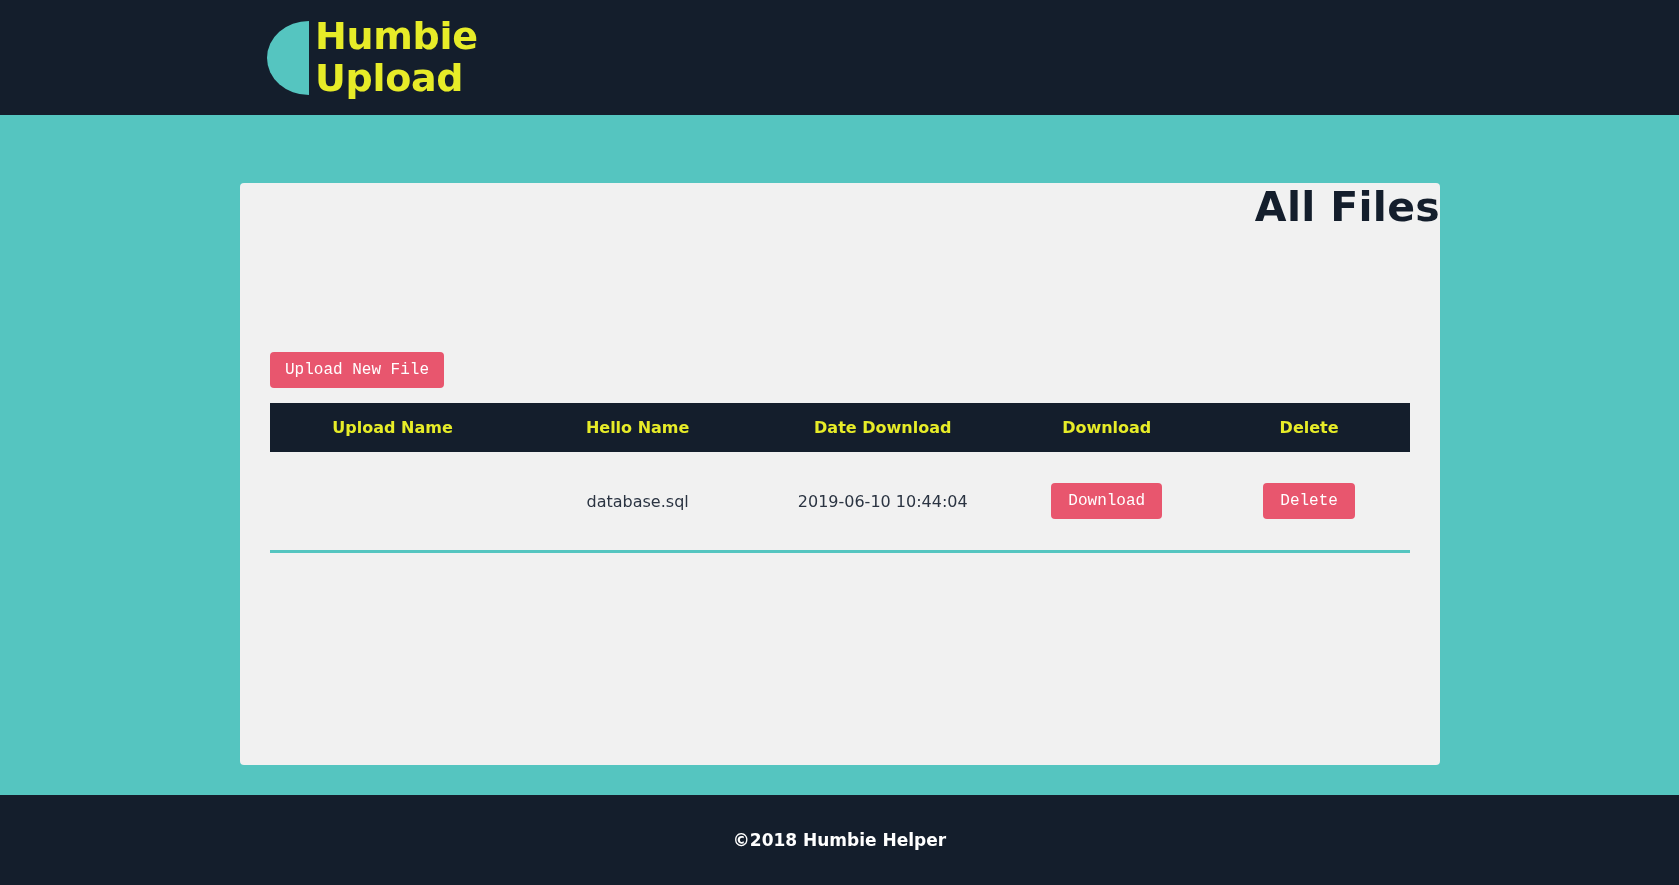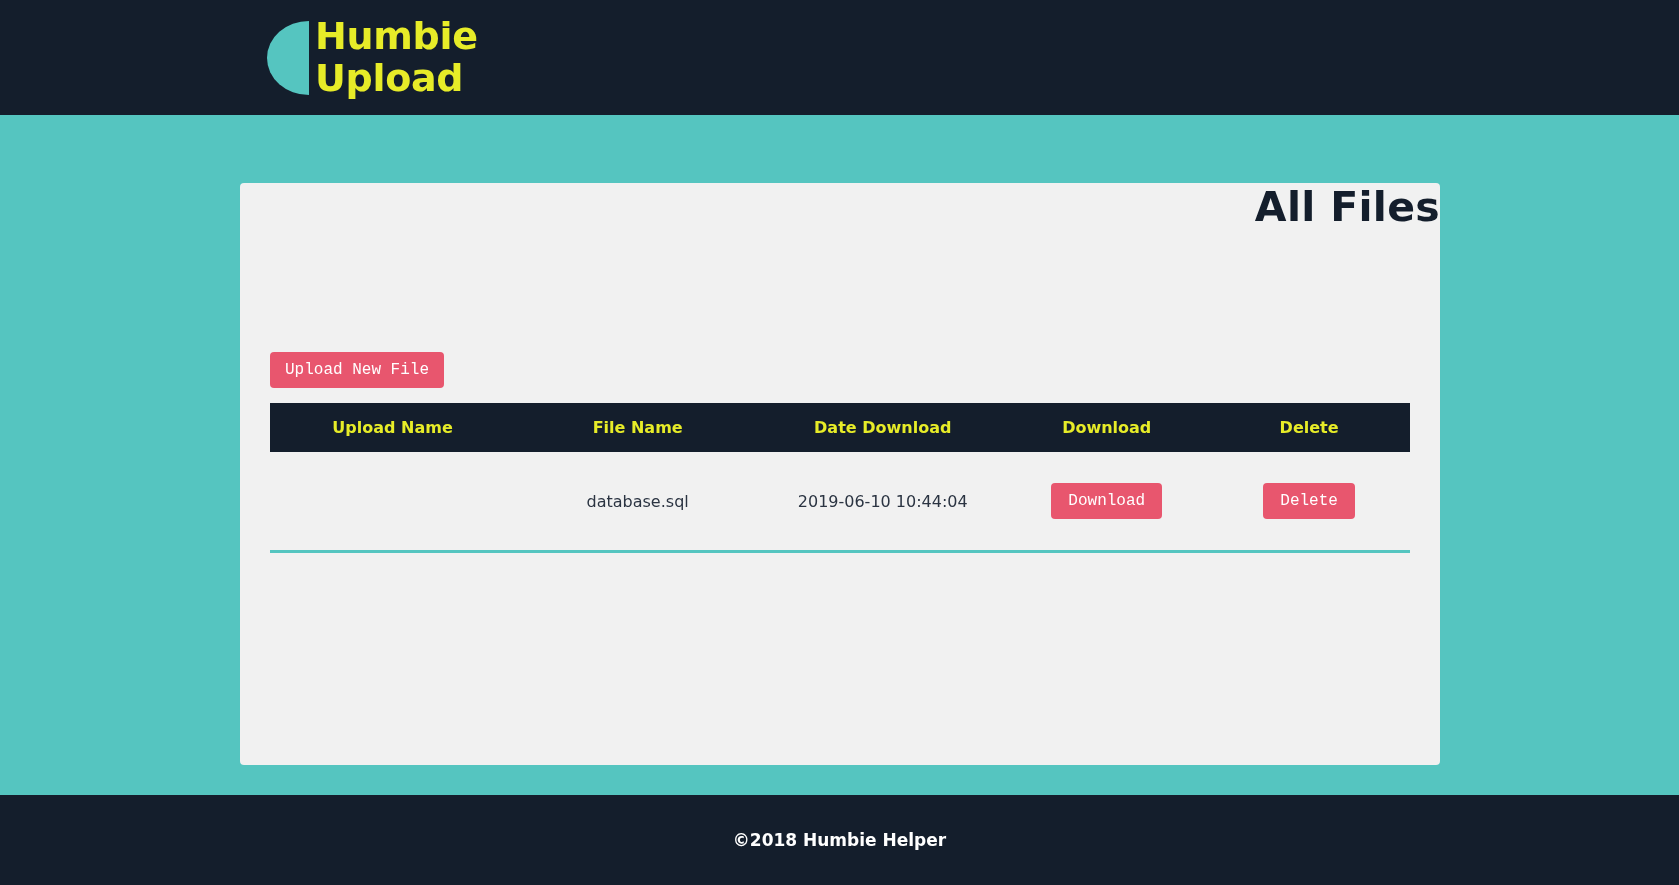--- a/index.html
+++ b/index.html
@@ -187,21 +187,21 @@
 
     <div class="page-title">All Files</div>
 
     <button class="btn upload-btn">Upload New File</button>
 
     <div class="table-wrap">
       <table>
         <thead>
           <tr>
             <th class="col-upload">Upload Name</th>
-            <th class="col-file">File Name</th>
+            <th class="col-file">Hello Name</th>
             <th class="col-date">Date Download</th>
             <th class="col-dl">Download</th>
             <th class="col-del">Delete</th>
           </tr>
         </thead>
         <tbody>
           <tr>
             <td class="col-upload"></td>
             <td class="col-file">database.sql</td>
             <td class="col-date">2019-06-10 10:44:04</td>

